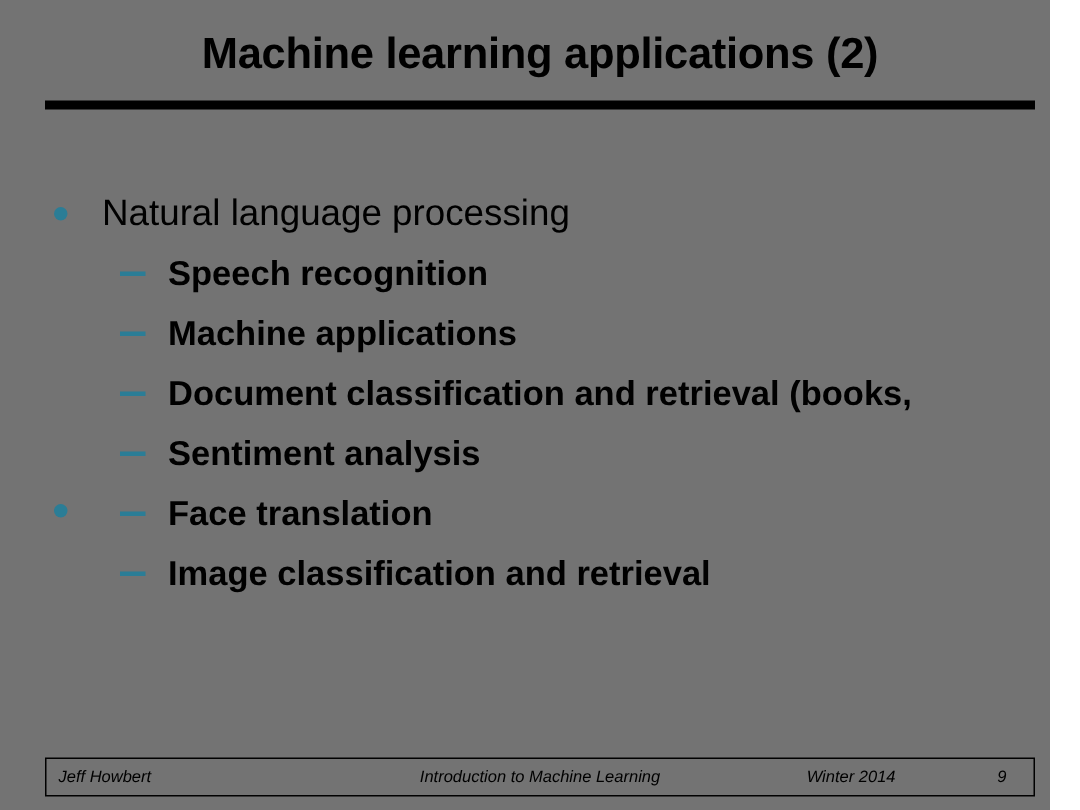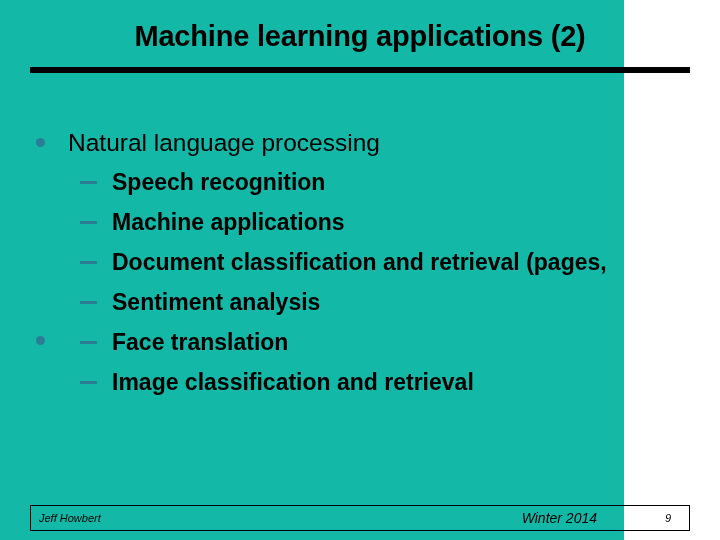--- a/index.html
+++ b/index.html
@@ -12,23 +12,23 @@
     background: #ffffff;
     font-family: "Liberation Sans", sans-serif;
     overflow: hidden;
     position: relative;
   }
 
   
   .slide {
     position: absolute;
     inset: 0;
-    width: 624px;
+    width: 700px;
     height: 540px;
-    background: #14b8a6;
+    background: #737373;
   }
 
   
   .slide-title {
     position: absolute;
     left: 30px;
     top: 18px;
     width: 660px;
     text-align: center;
     font-family: "Liberation Sans", sans-serif;
@@ -137,21 +137,21 @@
     width: 100%;
     text-align: center;
     font-size: 11px;
     line-height: 14px;
     color: #000000;
   }
   .footer-term {
     position: absolute;
     right: 92px;
     top: 5px;
-    font-size: 14px;
+    font-size: 11px;
     line-height: 14px;
     color: #000000;
   }
   .footer-page {
     position: absolute;
     right: 18px;
     top: 5px;
     font-size: 11px;
     line-height: 14px;
     color: #000000;
@@ -177,21 +177,21 @@
           <li class="l2item">
             <span class="bullet-dash"></span>
             <span class="l2text">Speech recognition</span>
           </li>
           <li class="l2item">
             <span class="bullet-dash"></span>
             <span class="l2text">Machine applications</span>
           </li>
           <li class="l2item">
             <span class="bullet-dash"></span>
-            <span class="l2text">Document classification and retrieval (pages,</span>
+            <span class="l2text">Document classification and retrieval (books,</span>
           </li>
           <li class="l2item">
             <span class="bullet-dash"></span>
             <span class="l2text">Sentiment analysis</span>
           </li>
         </ul>
       </li>
 
       <li class="l1item">
         <span class="bullet-dot"></span>
@@ -207,18 +207,19 @@
           </li>
         </ul>
       </li>
 
     </ul>
   </div>
 
   <div class="footer-box">
     <div class="footer-inner">
       <span class="footer-author">Jeff Howbert</span>
+      <span class="footer-course">Introduction to Machine Learning</span>
       <span class="footer-term">Winter 2014</span>
       <span class="footer-page">9</span>
     </div>
   </div>
 
 </div>
 
 </body></html>

